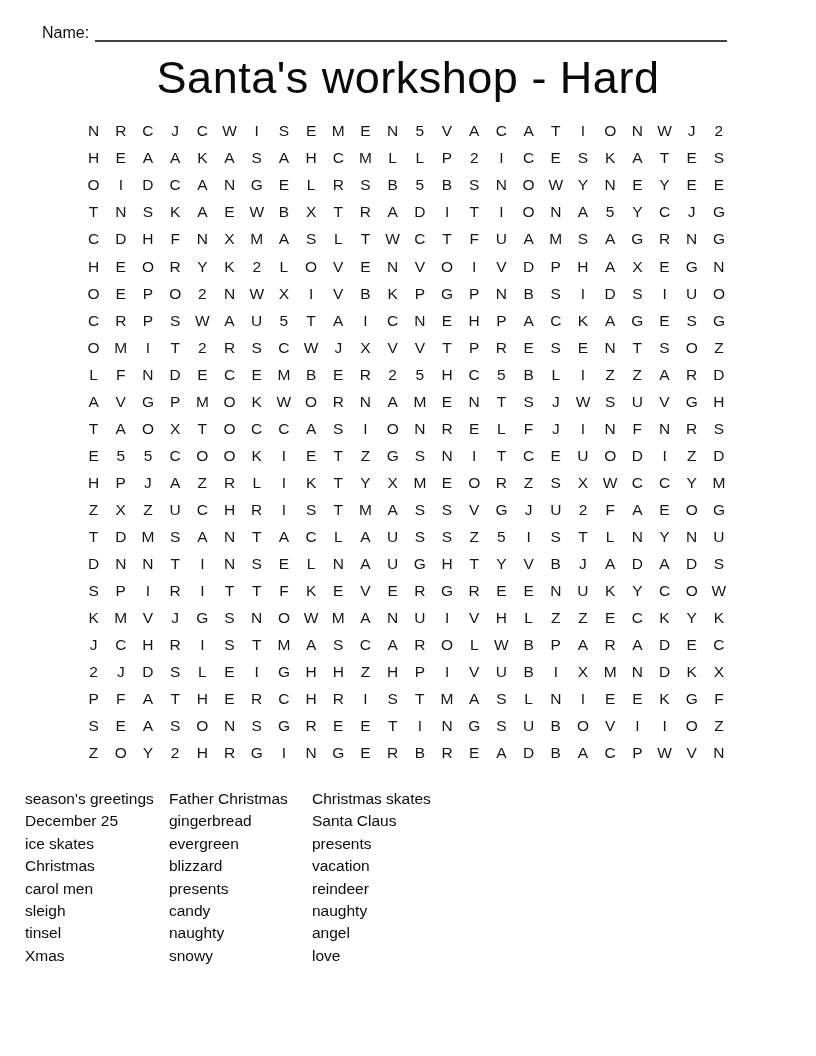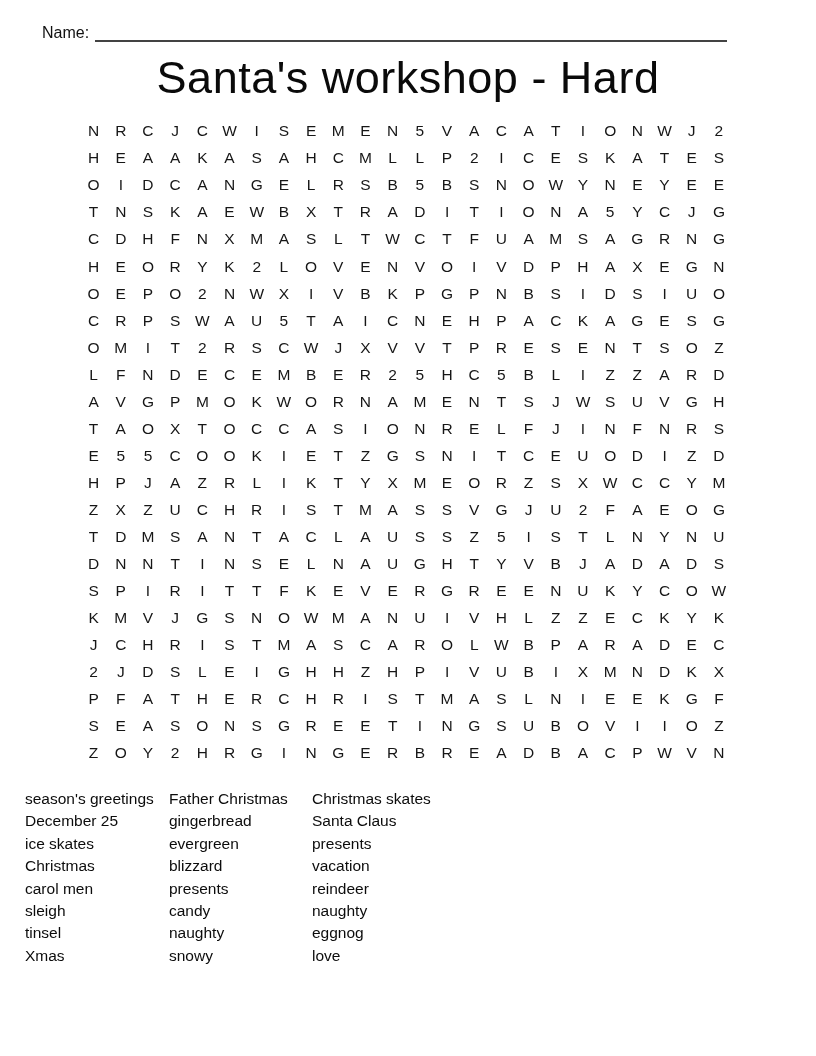--- a/index.html
+++ b/index.html
@@ -680,16 +680,16 @@
       <div class="word">naughty</div>
       <div class="word">snowy</div>
     </div>
     <div class="word-col">
       <div class="word">Christmas skates</div>
       <div class="word">Santa Claus</div>
       <div class="word">presents</div>
       <div class="word">vacation</div>
       <div class="word">reindeer</div>
       <div class="word">naughty</div>
-      <div class="word">eggnog</div>
+      <div class="word">angel</div>
       <div class="word">love</div>
     </div>
   </div>
 
 </body></html>

